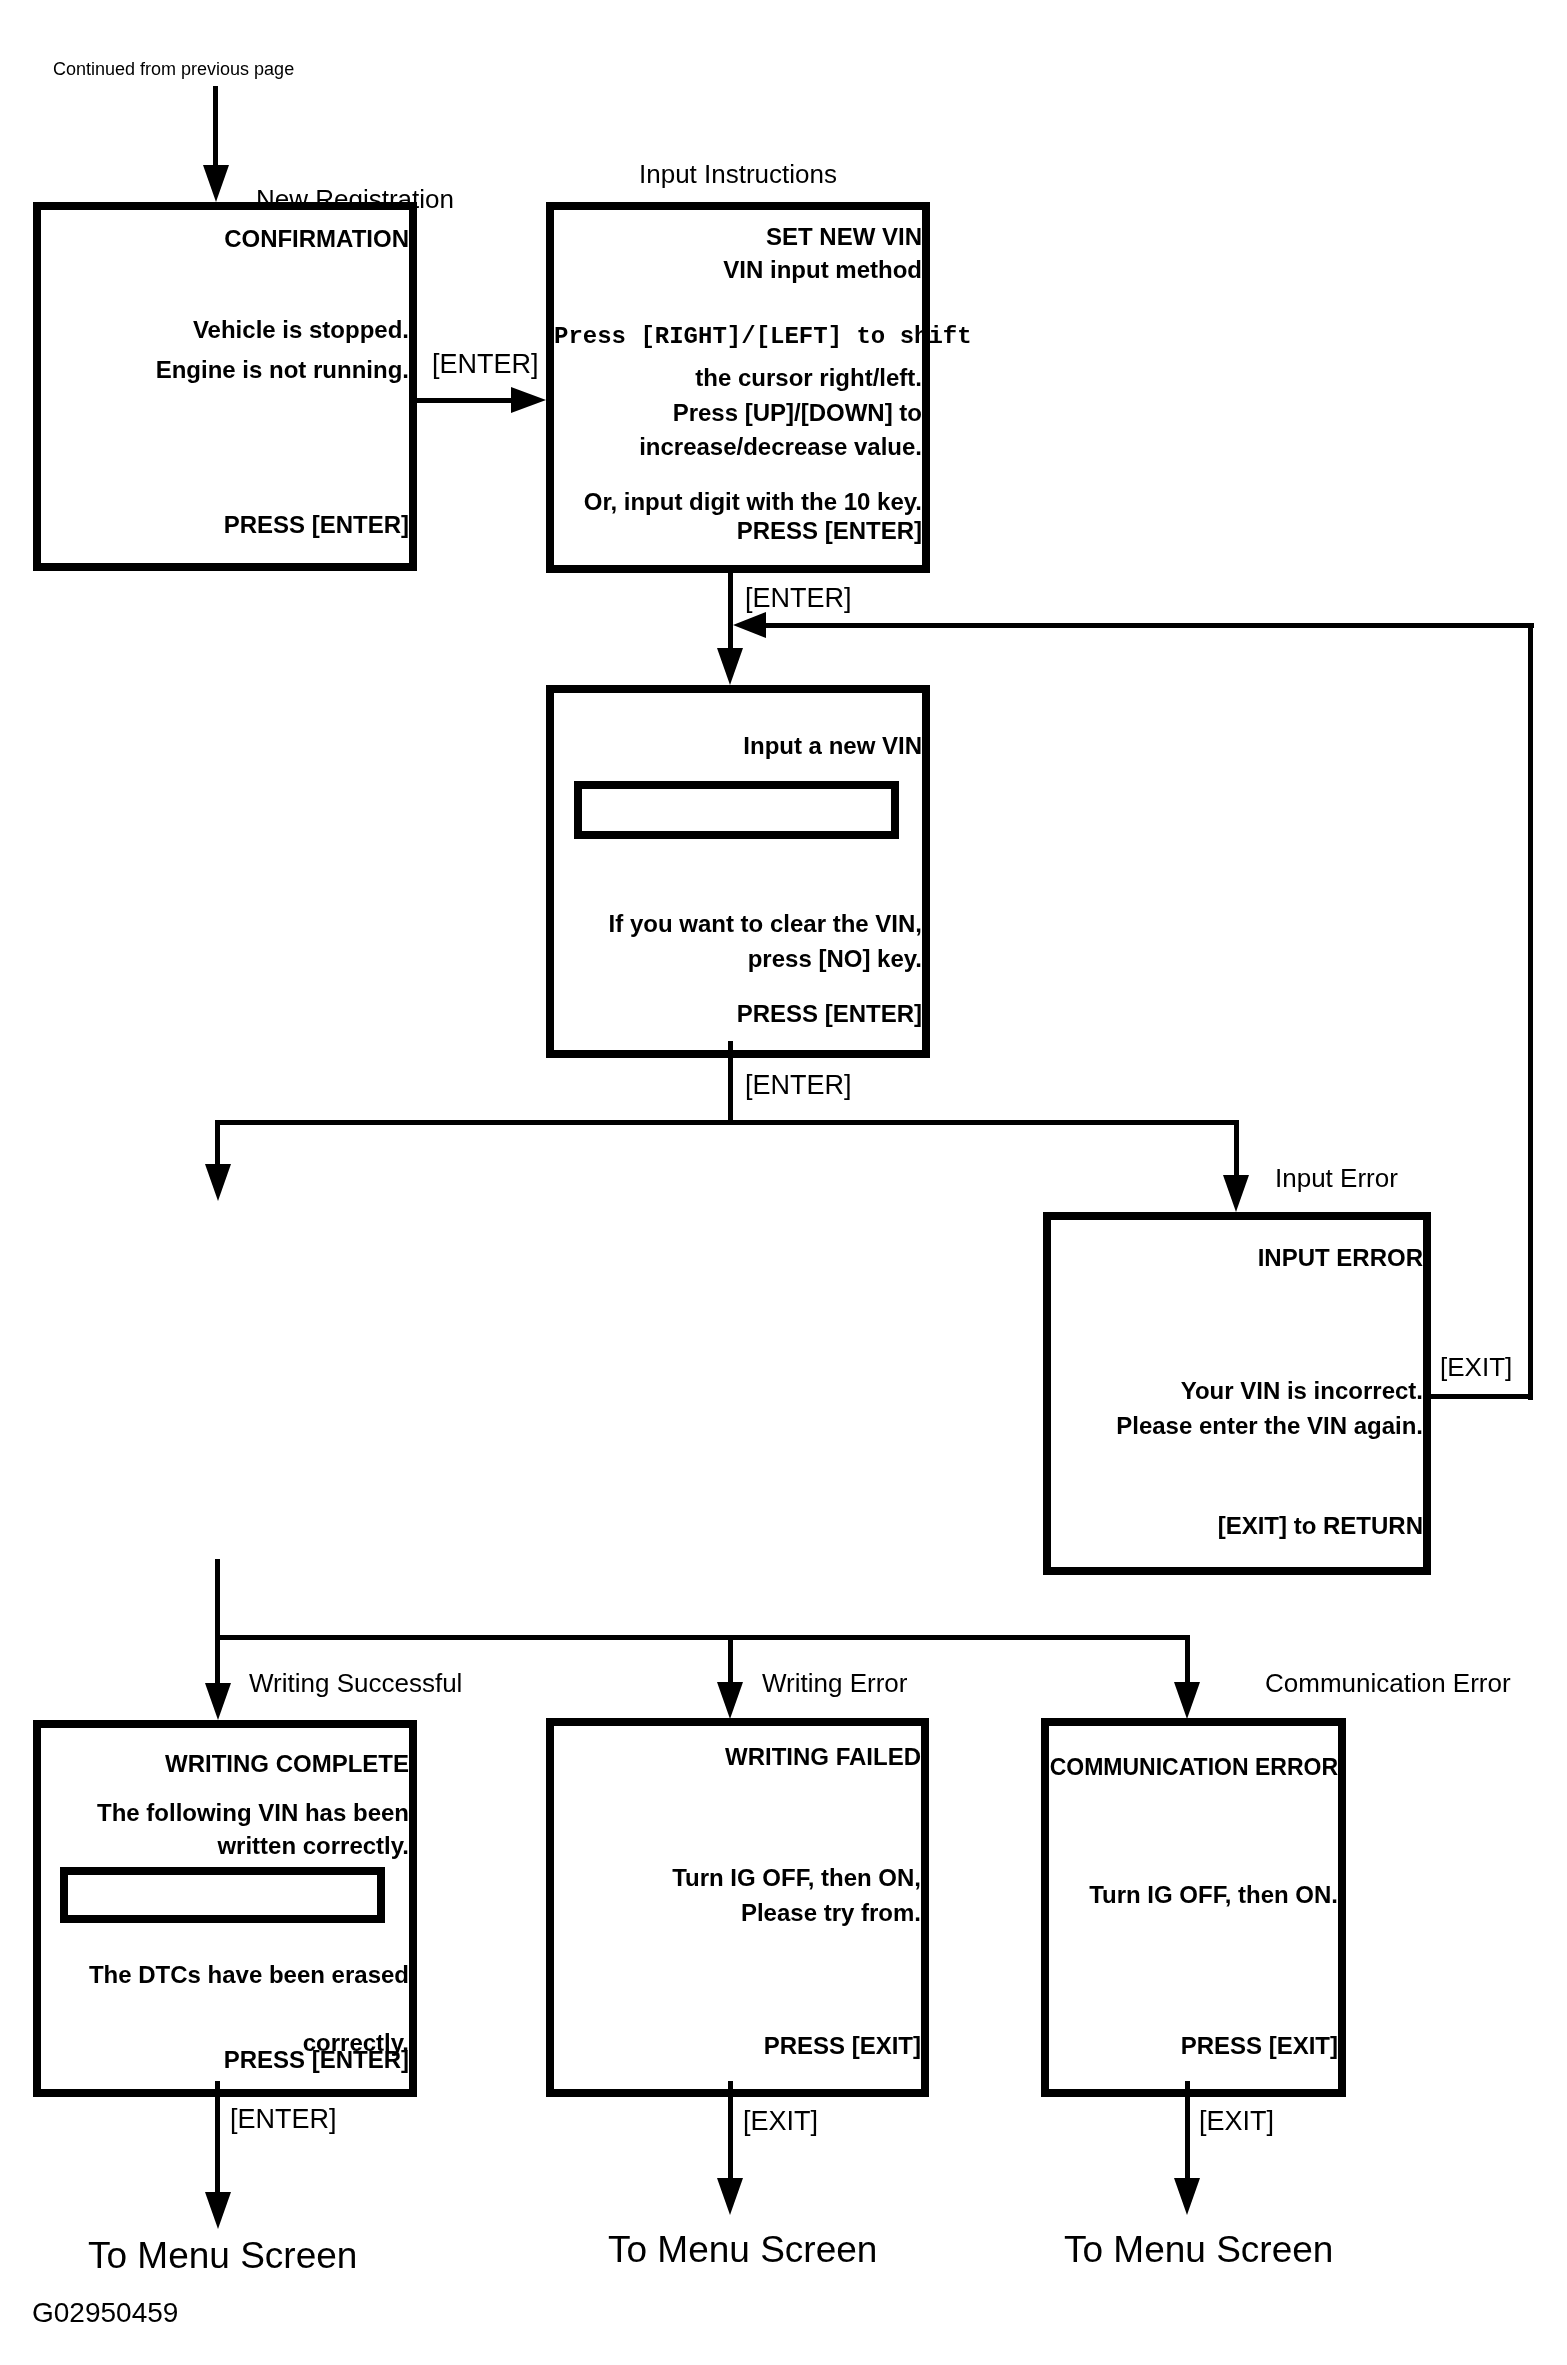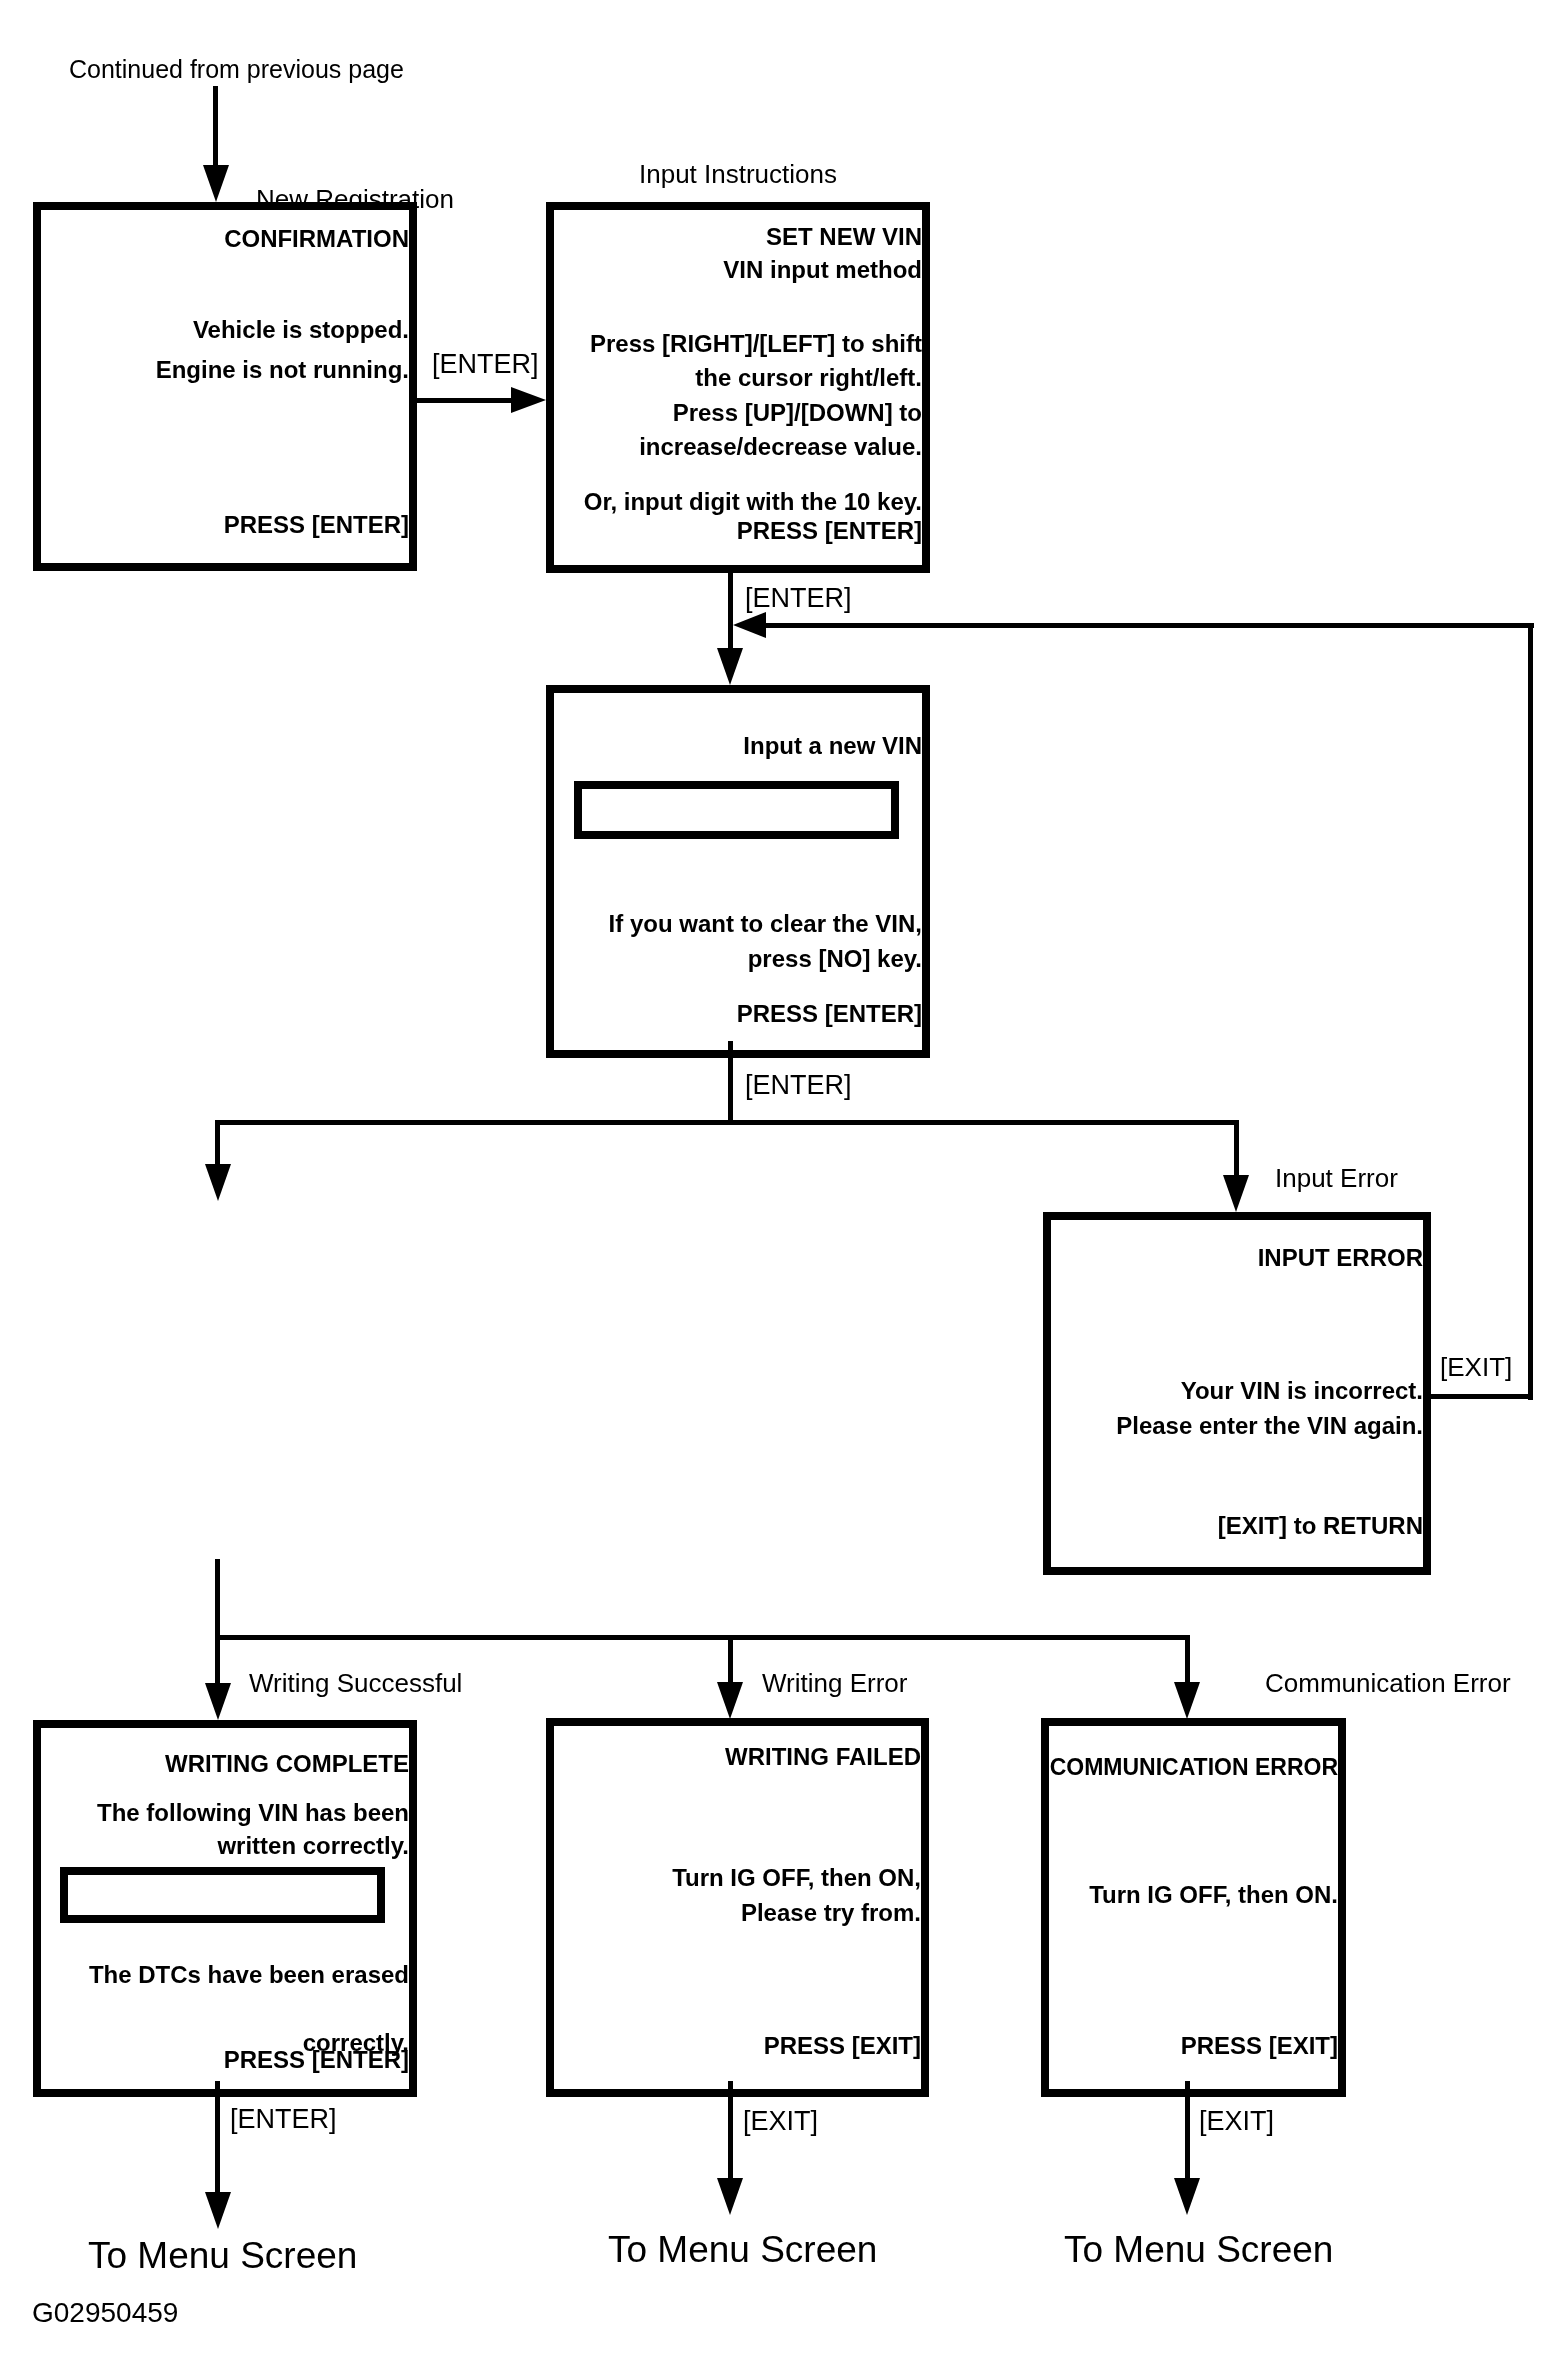--- a/index.html
+++ b/index.html
@@ -67,21 +67,21 @@
     font-size:28px;
     font-weight:normal;
     white-space:nowrap;
   }
 </style>
 </head>
 <body>
 
 <div id="canvas">
 
-  <div class="lbl" style="left:69px;top:54px;font-size:25px;">Continued from previous page</div>
+  <div class="lbl" style="left:53px;top:54px;font-size:18px;">Continued from previous page</div>
 
   <div class="vline" style="left:213px;top:86px;height:83px;"></div>
   <div class="ah-down" style="left:203px;top:165px;"></div>
   <div class="lbl" style="left:256px;top:184px;">New Registration</div>
 
   <div class="lbl" style="left:639px;top:159px;">Input Instructions</div>
 
   <div class="box" style="left:33px;top:202px;width:368px;height:353px;">
     <div class="btxt" style="top:16px;">CONFIRMATION</div>
     <div class="btxt" style="top:107px;">Vehicle is stopped.</div>
@@ -89,21 +89,21 @@
     <div class="btxt" style="bottom:24.6px;">PRESS [ENTER]</div>
   </div>
 
   <div class="lbl" style="left:432px;top:349px;font-size:27px;">[ENTER]</div>
   <div class="hline" style="left:417px;top:398px;width:98px;"></div>
   <div class="ah-right" style="left:511px;top:387px;"></div>
 
   <div class="box" style="left:546px;top:202px;width:368px;height:355px;">
     <div class="btxt" style="top:14px;">SET NEW VIN</div>
     <div class="btxt" style="top:47px;">VIN input method</div>
-    <div class="btxt" style="top:121px;">Press [RIGHT]/[LEFT] to shift</div>
+    <div class="btxt" style="top:114px;font-family:Liberation Mono, monospace;">Press [RIGHT]/[LEFT] to shift</div>
     <div class="btxt" style="top:155px;">the cursor right/left.</div>
     <div class="btxt" style="top:190px;">Press [UP]/[DOWN] to</div>
     <div class="btxt" style="top:224px;">increase/decrease value.</div>
     <div class="btxt" style="top:279px;">Or, input digit with the 10 key.</div>
     <div class="btxt" style="bottom:21px;">PRESS [ENTER]</div>
   </div>
 
   <div class="vline" style="left:728px;top:573px;height:81px;"></div>
   <div class="lbl" style="left:745px;top:583px;font-size:27px;">[ENTER]</div>
   <div class="ah-down" style="left:717px;top:648px;"></div>

